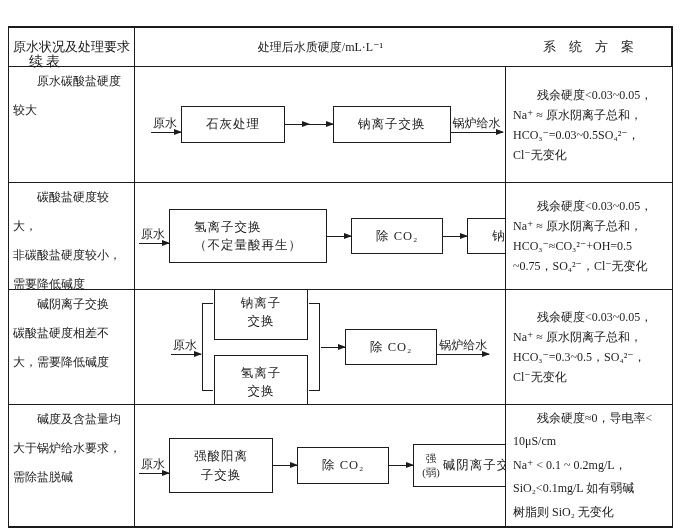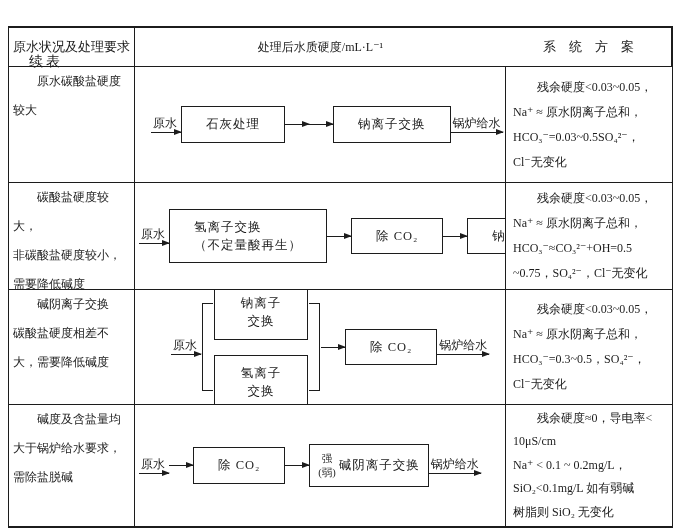--- a/index.html
+++ b/index.html
@@ -18,21 +18,21 @@
   .br { border-right:1px solid #1c1c1c; }
   .bb { border-bottom:1px solid #1c1c1c; }
 
   .hdr { display:flex; align-items:center; justify-content:center; font-size:13px; white-space:nowrap; }
   .hdr.small { font-size:12px; }
 
   .condcell { display:flex; align-items:flex-start; padding:0 2px 8px 4px; }
   .cond { font-size:12px; line-height:29px; text-indent:2em; white-space:pre-line; }
 
   .rescell { display:flex; align-items:center; padding:0 3px 0 7px; }
-  .res { font-size:12px; line-height:25px; text-indent:2em; white-space:pre-line; }
+  .res { font-size:12px; line-height:20px; text-indent:2em; white-space:pre-line; }
   .res.tight { line-height:23.5px; }
 
   .flowcell { display:flex; align-items:center; }
   .pl16 { padding-left:16px; } .pl4 { padding-left:4px; } .pl36 { padding-left:36px; }
   .flow { display:flex; align-items:center; }
 
   .fbox { border:1px solid #1c1c1c; padding:8px 24px; font-size:12.5px; letter-spacing:1px;
           text-align:center; white-space:pre-line; line-height:1.45; flex:none; }
   .fbox.ta-l { text-align:left; }
 
@@ -157,20 +157,22 @@
     <div class="cond">碱度及含盐量均
 大于锅炉给水要求，
 需除盐脱碱</div>
   </div>
   <div class="cell flowcell br pl4">
     <div class="flow">
       <div class="lead">
         <span>原水</span>
         <div class="arr w30"></div>
       </div>
+      <div class="fbox">强酸阳离
+子交换</div>
       <div class="arr w24"></div>
       <div class="fbox">除 CO₂</div>
       <div class="arr w24"></div>
       <div class="fbox stackbox">
         <span class="stack">
           <span>强</span>
           <span>(弱)</span>
         </span>
         <span>碱阴离子交换</span>
       </div>

